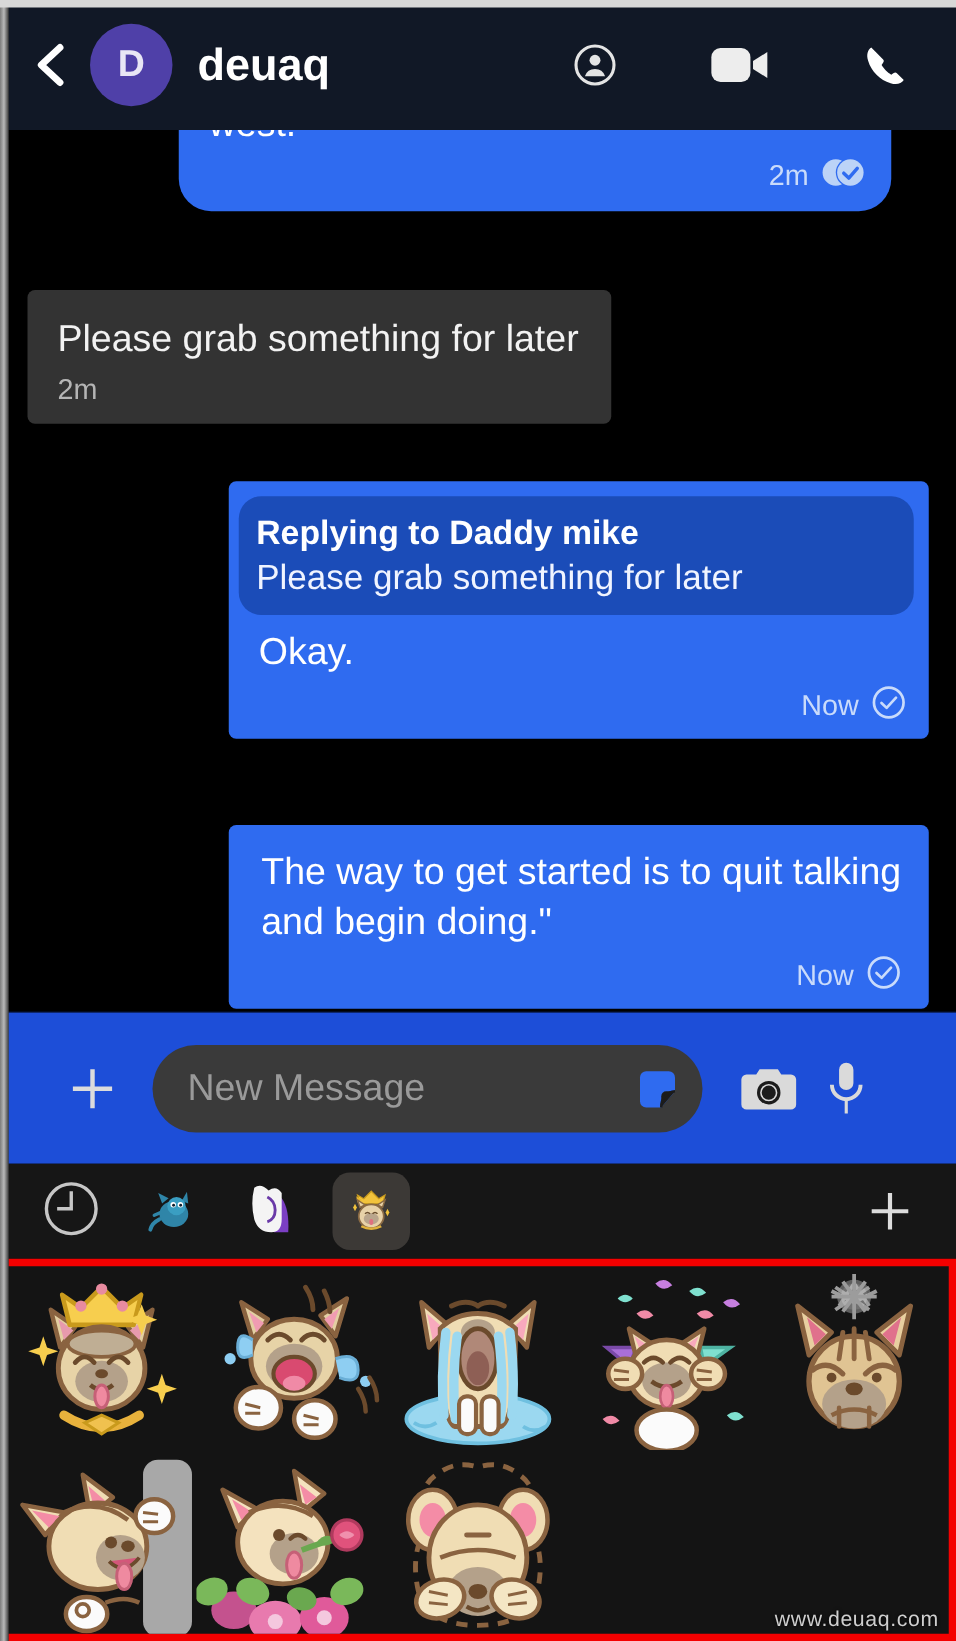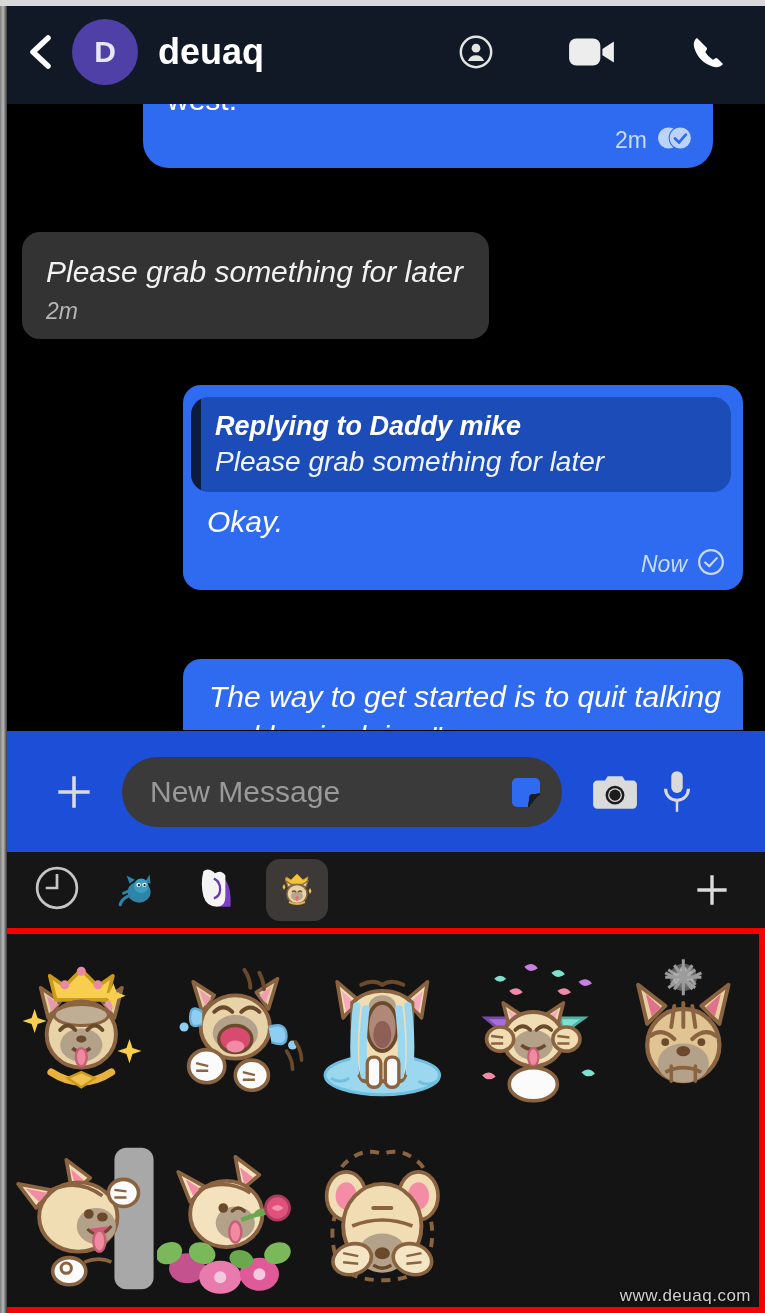--- a/index.html
+++ b/index.html
@@ -47,31 +47,30 @@
     margin-left: 20px; white-space: nowrap;
   }
   .hdr-spacer { flex: 1 1 auto; }
   .hdr-icon {
     width: 62px; height: 56px; display: flex; align-items: center; justify-content: center;
     flex: 0 0 auto;
   }
   .hdr-gap { width: 54px; flex: 0 0 auto; }
   
   .convo {
-    flex: 0 0 auto; height: 626px; background: #000000;
+    flex: 0 0 auto; height: 705px; background: #000000;
     padding: 0 22px; position: relative; overflow: hidden;
   }
   .row { display: flex; margin-bottom: 22px; }
   .row.out { justify-content: flex-end; }
   .row.in  { justify-content: flex-start; }
 
   .bubble {
-    max-width: 560px; border-radius: 18px; position: relative;
+    max-width: 560px; border-radius: 6px; position: relative;
     padding: 14px 20px 10px 24px;
-    font-style: italic;
   }
   .bubble.out { background: #2f6bf0; color: #ffffff; }
   .bubble.in  { background: #333333; color: #f2f2f2; }
   .bubble .text { font-size: 30px; line-height: 1.33; font-weight: normal; }
   .meta {
     display: flex; align-items: center; justify-content: flex-end;
     gap: 10px; margin-top: 6px;
   }
   .meta .time { font-size: 23px; color: #c9dbfb; }
   .bubble.in .meta { justify-content: flex-start; }
@@ -80,21 +79,21 @@
   
   .clip-bubble {
     position: absolute; left: 143px; top: -22px; width: 570px;
     background: #2f6bf0; border-radius: 0 0 26px 26px;
     padding: 0 20px 12px 24px; color: #fff;
   }
   .clip-bubble .text { font-size: 30px; line-height: 1.2; }
   
   .quote {
     background: #1b4cb8; border-radius: 18px; overflow: hidden;
-    display: flex; margin: -2px -6px 10px -10px;
+    display: flex; margin: -2px -6px 10px -10px; flex-direction: column;
   }
   .quote-bar { width: 10px; background: #0c1c3e; flex: 0 0 auto; }
   .quote-body { padding: 12px 16px 12px 14px; }
   .quote-title { font-size: 27px; font-weight: bold; color: #ffffff; line-height: 1.3; }
   .quote-text  { font-size: 28px; color: #f0f4ff; line-height: 1.3; white-space: nowrap; }
 
   
   .composer {
     flex: 0 0 auto; height: 122px; background: #1d4ed8;
     display: flex; align-items: center; padding: 0 26px 0 44px;

